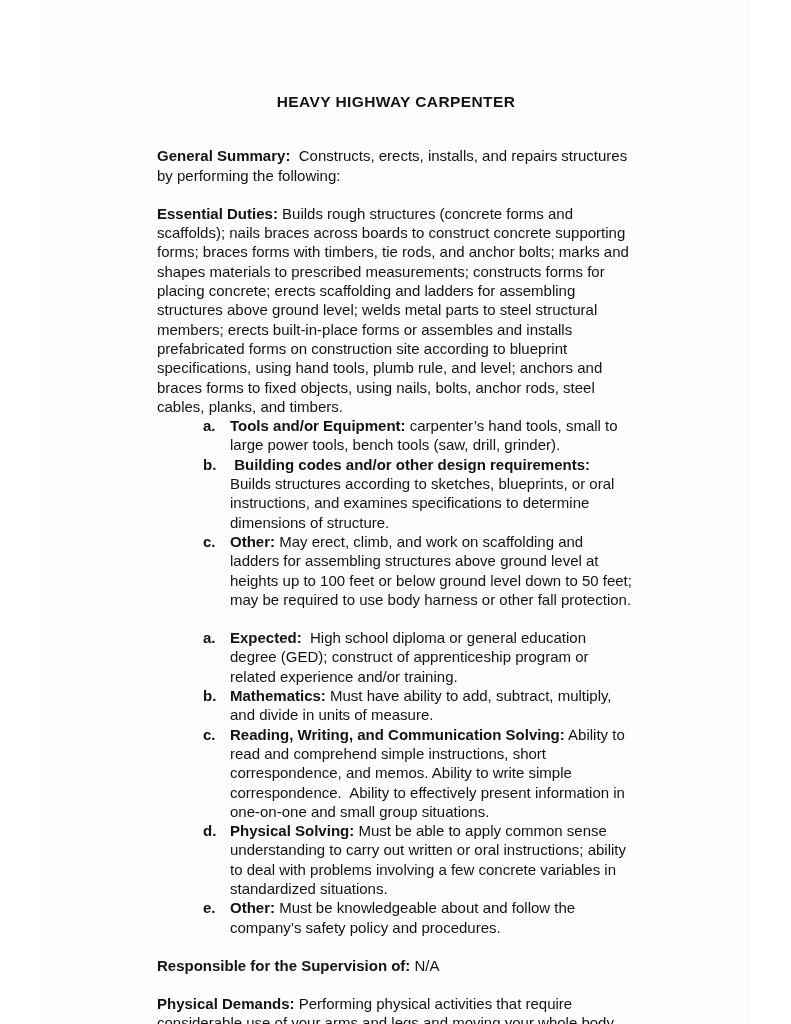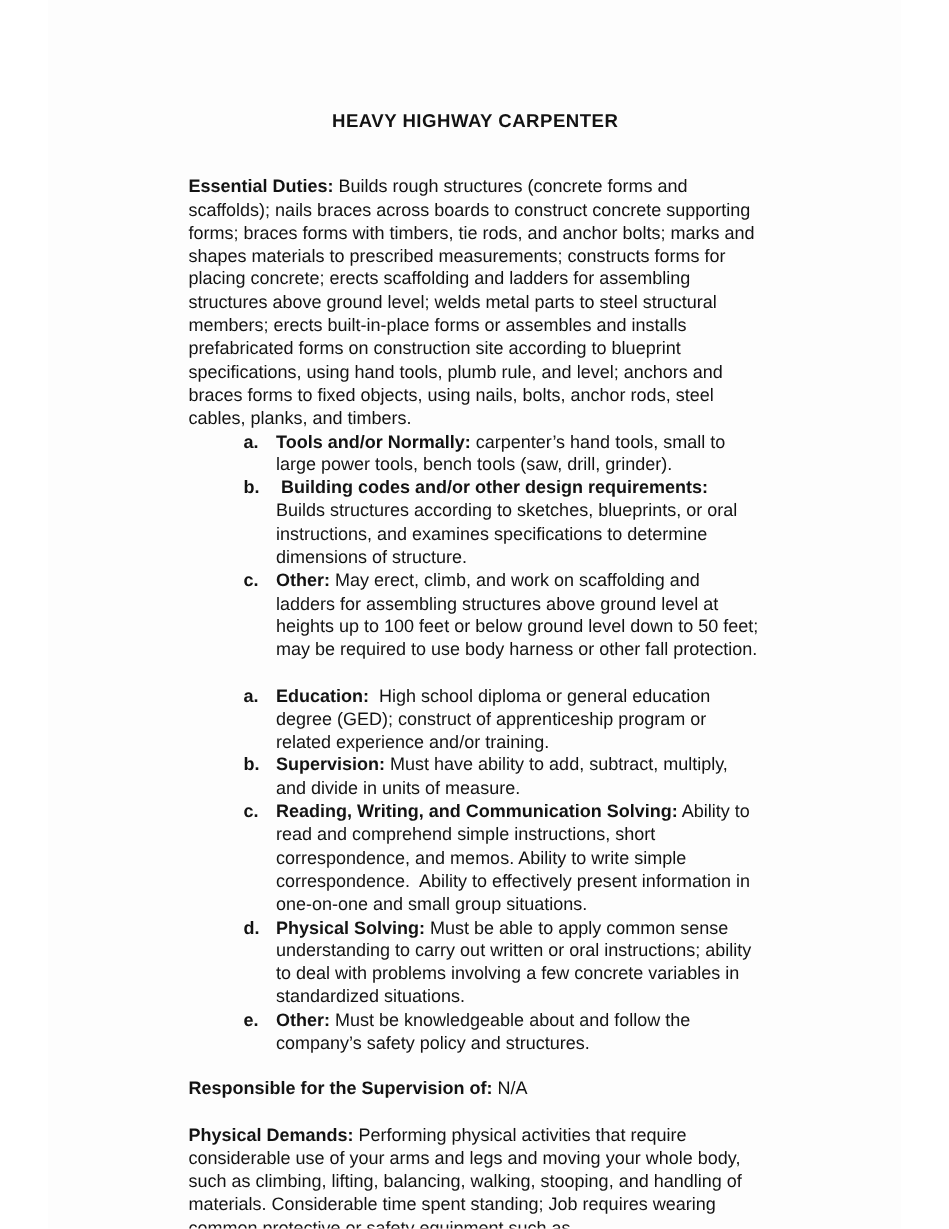--- a/index.html
+++ b/index.html
@@ -61,59 +61,60 @@
     flex: 1;
   }
 </style>
 </head>
 <body>
 
 <div class="page">
 
   <h1 class="doc-title">HEAVY HIGHWAY CARPENTER</h1>
 
+  <p class="para"><span class="b">General Summary:</span><span>  Constructs, erects, installs, and repairs structures by performing the following:</span></p>
 
   <p class="para flows-into-list"><span class="b">Essential Duties:</span><span> Builds rough structures (concrete forms and scaffolds); nails braces across boards to construct concrete supporting forms; braces forms with timbers, tie rods, and anchor bolts; marks and shapes materials to prescribed measurements; constructs forms for placing concrete; erects scaffolding and ladders for assembling structures above ground level; welds metal parts to steel structural members; erects built-in-place forms or assembles and installs prefabricated forms on construction site according to blueprint specifications, using hand tools, plumb rule, and level; anchors and braces forms to fixed objects, using nails, bolts, anchor rods, steel cables, planks, and timbers.</span></p>
 
   <div class="letter-list">
     <div class="li">
       <span class="marker">a.</span>
-      <span class="li-body"><span class="b">Tools and/or Normally:</span><span> carpenter’s hand tools, small to large power tools, bench tools (saw, drill, grinder).</span></span>
+      <span class="li-body"><span class="b">Tools and/or Equipment:</span><span> carpenter’s hand tools, small to large power tools, bench tools (saw, drill, grinder).</span></span>
     </div>
     <div class="li">
       <span class="marker">b.</span>
       <span class="li-body"><span class="b"> Building codes and/or other design requirements:</span><span>  Builds structures according to sketches, blueprints, or oral instructions, and examines specifications to determine dimensions of structure.</span></span>
     </div>
     <div class="li">
       <span class="marker">c.</span>
       <span class="li-body"><span class="b">Other:</span><span> May erect, climb, and work on scaffolding and ladders for assembling structures above ground level at heights up to 100 feet or below ground level down to 50 feet; may be required to use body harness or other fall protection.</span></span>
     </div>
   </div>
 
 
   <div class="letter-list">
     <div class="li">
       <span class="marker">a.</span>
-      <span class="li-body"><span class="b">Education:</span><span>  High school diploma or general education degree (GED); construct of apprenticeship program or related experience and/or training.</span></span>
+      <span class="li-body"><span class="b">Expected:</span><span>  High school diploma or general education degree (GED); construct of apprenticeship program or related experience and/or training.</span></span>
     </div>
     <div class="li">
       <span class="marker">b.</span>
-      <span class="li-body"><span class="b">Supervision:</span><span> Must have ability to add, subtract, multiply, and divide in units of measure.</span></span>
+      <span class="li-body"><span class="b">Mathematics:</span><span> Must have ability to add, subtract, multiply, and divide in units of measure.</span></span>
     </div>
     <div class="li">
       <span class="marker">c.</span>
       <span class="li-body"><span class="b">Reading, Writing, and Communication Solving:</span><span> Ability to read and comprehend simple instructions, short correspondence, and memos. Ability to write simple correspondence.  Ability to effectively present information in one-on-one and small group situations.</span></span>
     </div>
     <div class="li">
       <span class="marker">d.</span>
       <span class="li-body"><span class="b">Physical Solving:</span><span> Must be able to apply common sense understanding to carry out written or oral instructions; ability to deal with problems involving a few concrete variables in standardized situations.</span></span>
     </div>
     <div class="li">
       <span class="marker">e.</span>
-      <span class="li-body"><span class="b">Other:</span><span> Must be knowledgeable about and follow the company’s safety policy and structures.</span></span>
+      <span class="li-body"><span class="b">Other:</span><span> Must be knowledgeable about and follow the company’s safety policy and procedures.</span></span>
     </div>
   </div>
 
   <p class="para"><span class="b">Responsible for the Supervision of:</span><span> N/A</span></p>
 
   <p class="para"><span class="b">Physical Demands:</span><span> Performing physical activities that require considerable use of your arms and legs and moving your whole body, such as climbing, lifting, balancing, walking, stooping, and handling of materials. Considerable time spent standing; Job requires wearing common protective or safety equipment such as</span></p>
 
 </div>
 
 </body></html>

